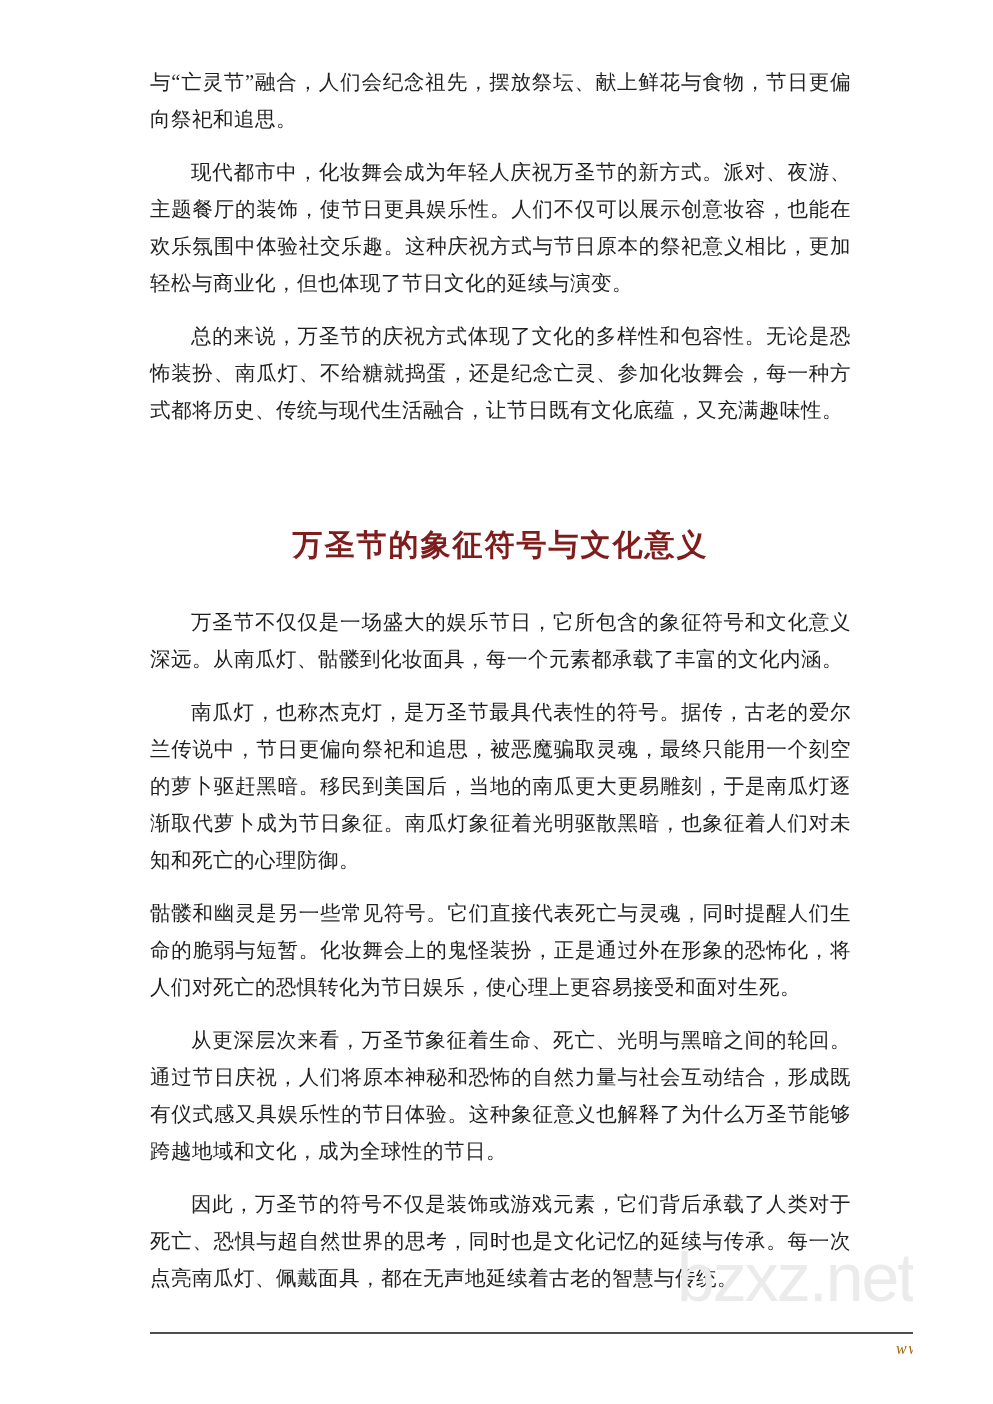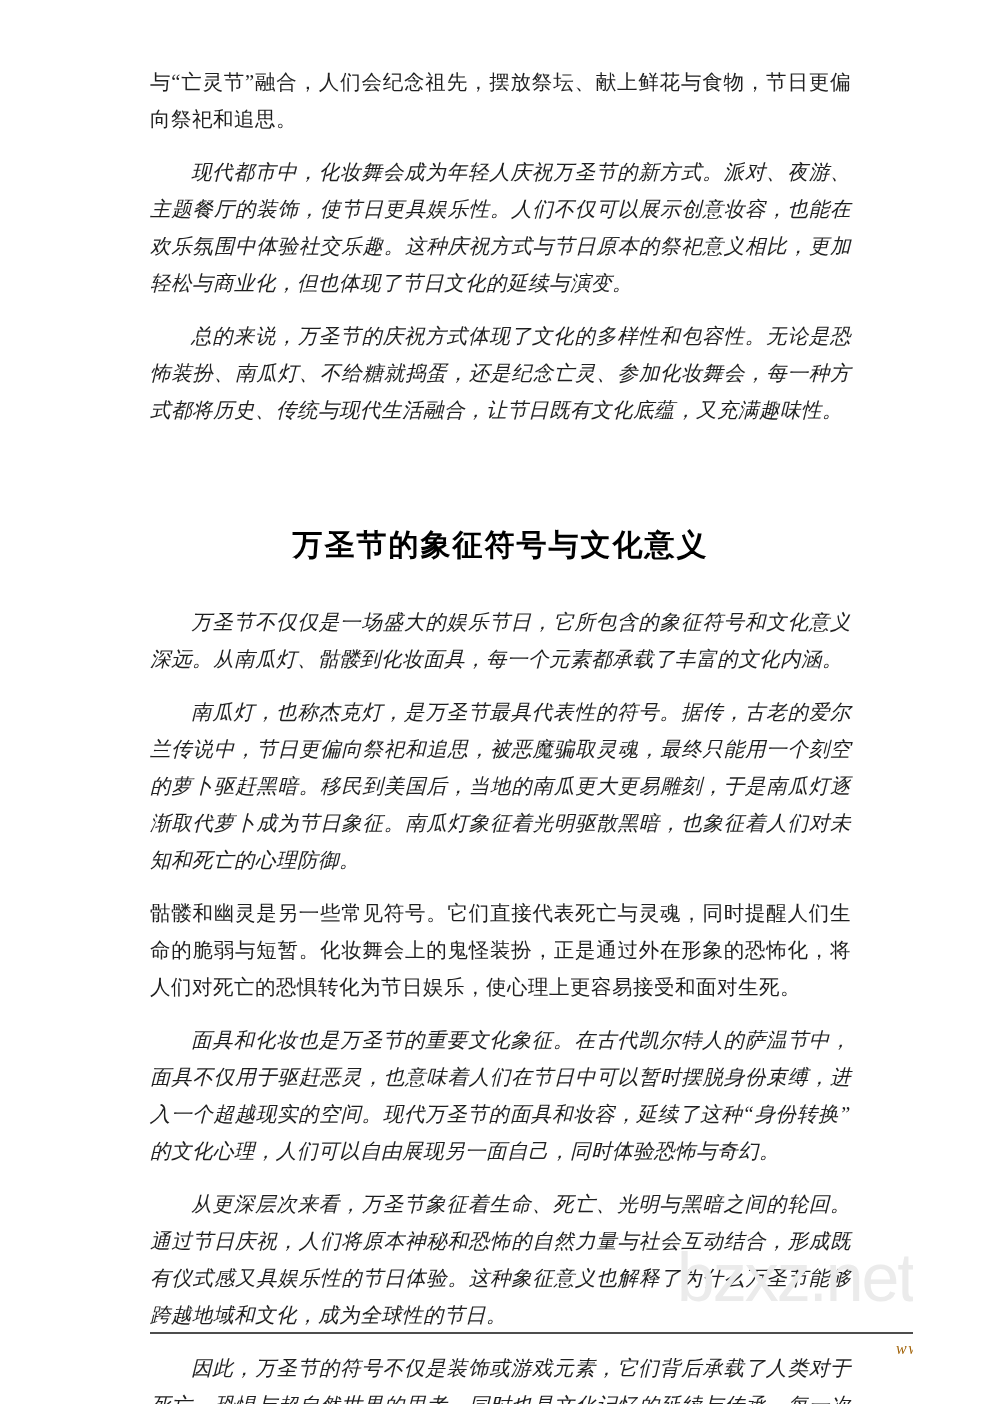--- a/index.html
+++ b/index.html
@@ -26,29 +26,28 @@
   .content p {
     margin: 0 0 16px 0;
     font-size: 20.5px;
     line-height: 37px;
     text-align: justify;
     text-justify: inter-ideograph;
     letter-spacing: 0.5px;
   }
   .content p.indent {
     text-indent: 2em;
-    font-style: italic;
   }
   .section-title {
     margin: 96px 0 38px 0;
     font-size: 30px;
     font-weight: bold;
     text-align: center;
     letter-spacing: 2px;
-    color: #000000;
+    color: #7f1d1d;
   }
   .watermark {
     position: absolute;
     top: 1238px;
     left: 560px;
     font-family: "Liberation Sans", "DejaVu Sans", sans-serif;
     font-weight: normal;
     font-size: 68px;
     letter-spacing: -2px;
     color: #ebebeb;
@@ -91,21 +90,20 @@
     <p class="indent">总的来说，万圣节的庆祝方式体现了文化的多样性和包容性。无论是恐怖装扮、南瓜灯、不给糖就捣蛋，还是纪念亡灵、参加化妆舞会，每一种方式都将历史、传统与现代生活融合，让节日既有文化底蕴，又充满趣味性。</p>
 
     <h1 class="section-title">万圣节的象征符号与文化意义</h1>
 
     <p class="indent">万圣节不仅仅是一场盛大的娱乐节日，它所包含的象征符号和文化意义深远。从南瓜灯、骷髅到化妆面具，每一个元素都承载了丰富的文化内涵。</p>
 
     <p class="indent">南瓜灯，也称杰克灯，是万圣节最具代表性的符号。据传，古老的爱尔兰传说中，节日更偏向祭祀和追思，被恶魔骗取灵魂，最终只能用一个刻空的萝卜驱赶黑暗。移民到美国后，当地的南瓜更大更易雕刻，于是南瓜灯逐渐取代萝卜成为节日象征。南瓜灯象征着光明驱散黑暗，也象征着人们对未知和死亡的心理防御。</p>
 
     <p>骷髅和幽灵是另一些常见符号。它们直接代表死亡与灵魂，同时提醒人们生命的脆弱与短暂。化妆舞会上的鬼怪装扮，正是通过外在形象的恐怖化，将人们对死亡的恐惧转化为节日娱乐，使心理上更容易接受和面对生死。</p>
 
-    <p class="indent">面具和化妆也是万圣节的重要文化象征。在古代凯尔特人的萨温节中，面具不仅用于驱赶恶灵，也意味着人们在节日中可以暂时摆脱身份束缚，进入一个超越现实的空间。现代万圣节的面具和妆容，延续了这种“身份转换”的文化心理，人们可以自由展现另一面自己，同时体验恐怖与奇幻。</p>
 
     <p class="indent">从更深层次来看，万圣节象征着生命、死亡、光明与黑暗之间的轮回。通过节日庆祝，人们将原本神秘和恐怖的自然力量与社会互动结合，形成既有仪式感又具娱乐性的节日体验。这种象征意义也解释了为什么万圣节能够跨越地域和文化，成为全球性的节日。</p>
 
     <p class="indent">因此，万圣节的符号不仅是装饰或游戏元素，它们背后承载了人类对于死亡、恐惧与超自然世界的思考，同时也是文化记忆的延续与传承。每一次点亮南瓜灯、佩戴面具，都在无声地延续着古老的智慧与传统。</p>
 
   </div>
 
   <div class="watermark">bzxz.net</div>
 
   <div class="footer-divider"></div>

